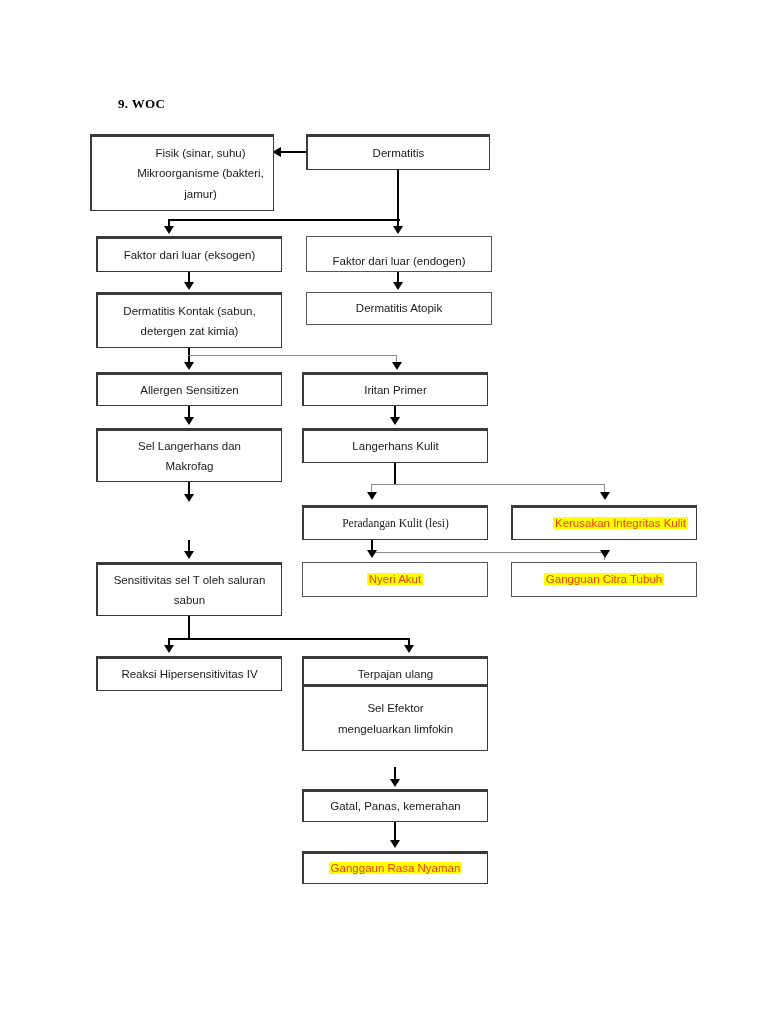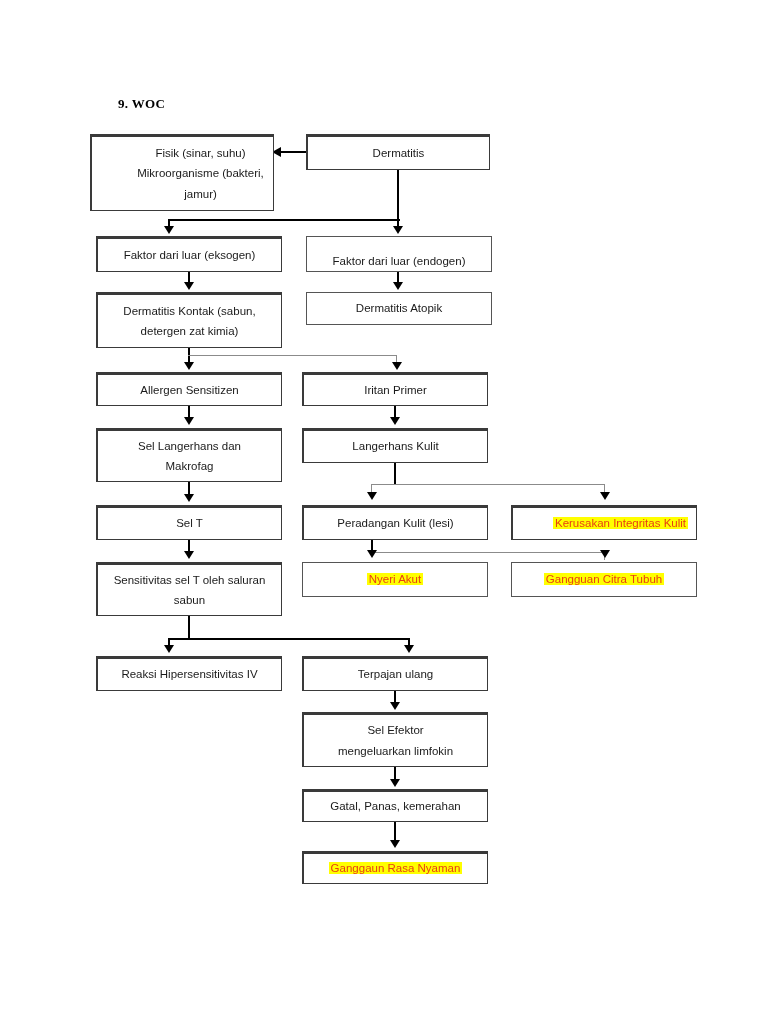--- a/index.html
+++ b/index.html
@@ -214,25 +214,22 @@
     <span class="txt">
       <span>Sel Langerhans dan</span><br>
       <span>Makrofag</span>
     </span>
   </div>
 
   <div class="node" style="left:302px; top:428px; width:186px; height:35px;">
     <span class="txt">Langerhans Kulit</span>
   </div>
 
-  <div class="node" style="left:96px; top:505px; width:186px; height:35px;">
-    <span class="txt">Sel T</span>
-  </div>
-
-  <div class="node" style="left:302px; top:505px; width:186px; height:35px;">
+
+  <div class="node" style="left:302px; top:505px; width:186px; height:35px;font-family:Liberation Serif, serif;">
     <span class="txt">Peradangan Kulit (lesi)</span>
   </div>
 
   <div class="node" style="left:511px; top:505px; width:186px; height:35px;padding-left:38px;">
     <span class="txt"><span class="hl">Kerusakan Integritas Kulit</span></span>
   </div>
 
   <div class="node" style="left:96px; top:562px; width:186px; height:54px;">
     <span class="txt">
       <span>Sensitivitas sel T oleh saluran</span><br>
@@ -249,21 +246,21 @@
   </div>
 
   <div class="node" style="left:96px; top:656px; width:186px; height:35px;">
     <span class="txt">Reaksi Hipersensitivitas IV</span>
   </div>
 
   <div class="node" style="left:302px; top:656px; width:186px; height:35px;">
     <span class="txt">Terpajan ulang</span>
   </div>
 
-  <div class="node" style="left:302px; top:712px; width:186px; height:55px;justify-content:center;">
+  <div class="node" style="left:302px; top:684px; width:186px; height:67px;justify-content:center;">
     <span class="txt">
       <span>Sel Efektor</span><br>
       <span>mengeluarkan limfokin</span>
     </span>
   </div>
 
   <div class="node" style="left:302px; top:789px; width:186px; height:33px;">
     <span class="txt">Gatal, Panas, kemerahan</span>
   </div>
 

